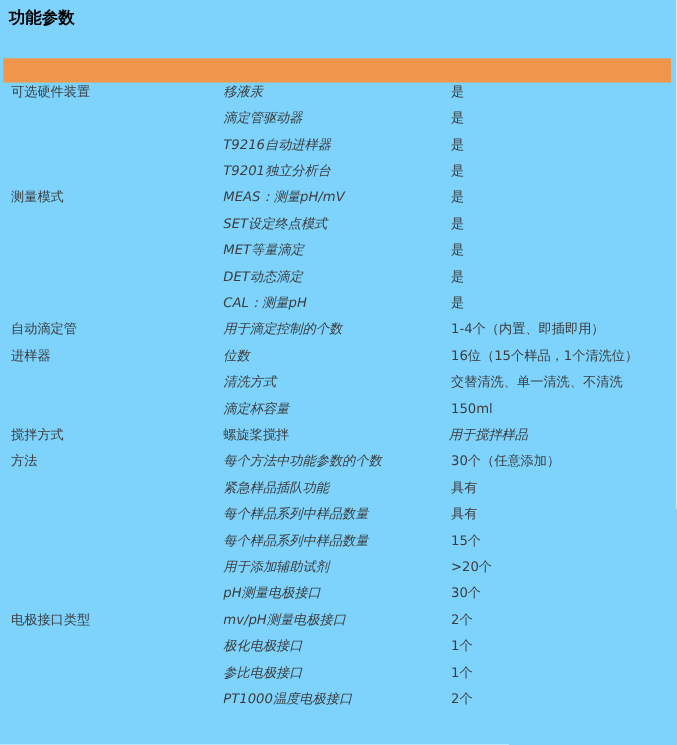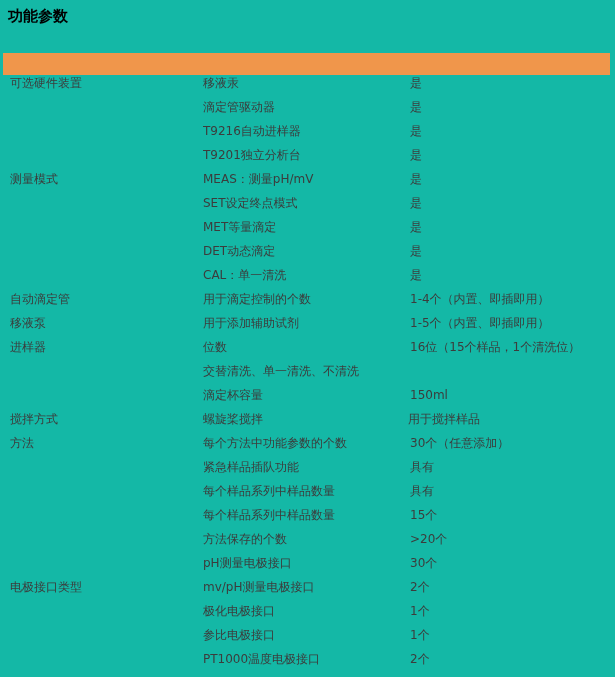--- a/index.html
+++ b/index.html
@@ -4,21 +4,21 @@
 <style>
   html, body {
     margin: 0;
     padding: 0;
     background: #ffffff;
   }
   .page {
     position: relative;
     width: 615px;
     height: 677px;
-    background: #14b8a6;
+    background: #7dd3fc;
     font-family: "DejaVu Sans", sans-serif;
     overflow: hidden;
   }
   .page-title {
     position: absolute;
     top: 7px;
     left: 8px;
     margin: 0;
     font-size: 15px;
     line-height: 19px;
@@ -51,20 +51,21 @@
     white-space: nowrap;
     overflow: hidden;
   }
   .cell-category {
     width: 203px;
     padding-left: 10px;
     box-sizing: border-box;
   }
   .cell-parameter {
     width: 207px;
+    font-style: italic;
   }
   .cell-value {
     flex: 1;
   }
 </style>
 </head>
 <body>
 
 <div class="page">
   <h1 class="page-title">功能参数</h1>
@@ -115,44 +116,40 @@
   </div>
 
   <div class="spec-row">
     <div class="cell cell-category"></div>
     <div class="cell cell-parameter">DET动态滴定</div>
     <div class="cell cell-value">是</div>
   </div>
 
   <div class="spec-row">
     <div class="cell cell-category"></div>
-    <div class="cell cell-parameter">CAL：单一清洗</div>
+    <div class="cell cell-parameter">CAL：测量pH</div>
     <div class="cell cell-value">是</div>
   </div>
 
   <div class="spec-row">
     <div class="cell cell-category">自动滴定管</div>
     <div class="cell cell-parameter">用于滴定控制的个数</div>
     <div class="cell cell-value">1-4个（内置、即插即用）</div>
   </div>
 
-  <div class="spec-row">
-    <div class="cell cell-category">移液泵</div>
-    <div class="cell cell-parameter">用于添加辅助试剂</div>
-    <div class="cell cell-value">1-5个（内置、即插即用）</div>
-  </div>
 
   <div class="spec-row">
     <div class="cell cell-category">进样器</div>
     <div class="cell cell-parameter">位数</div>
     <div class="cell cell-value">16位（15个样品，1个清洗位）</div>
   </div>
 
   <div class="spec-row">
     <div class="cell cell-category"></div>
+    <div class="cell cell-parameter">清洗方式</div>
     <div class="cell cell-value">交替清洗、单一清洗、不清洗</div>
   </div>
 
   <div class="spec-row">
     <div class="cell cell-category"></div>
     <div class="cell cell-parameter">滴定杯容量</div>
     <div class="cell cell-value">150ml</div>
   </div>
 
   <div class="spec-row">
@@ -180,21 +177,21 @@
   </div>
 
   <div class="spec-row">
     <div class="cell cell-category"></div>
     <div class="cell cell-parameter">每个样品系列中样品数量</div>
     <div class="cell cell-value">15个</div>
   </div>
 
   <div class="spec-row">
     <div class="cell cell-category"></div>
-    <div class="cell cell-parameter">方法保存的个数</div>
+    <div class="cell cell-parameter">用于添加辅助试剂</div>
     <div class="cell cell-value">&gt;20个</div>
   </div>
 
   <div class="spec-row">
     <div class="cell cell-category"></div>
     <div class="cell cell-parameter">pH测量电极接口</div>
     <div class="cell cell-value">30个</div>
   </div>
 
   <div class="spec-row">

